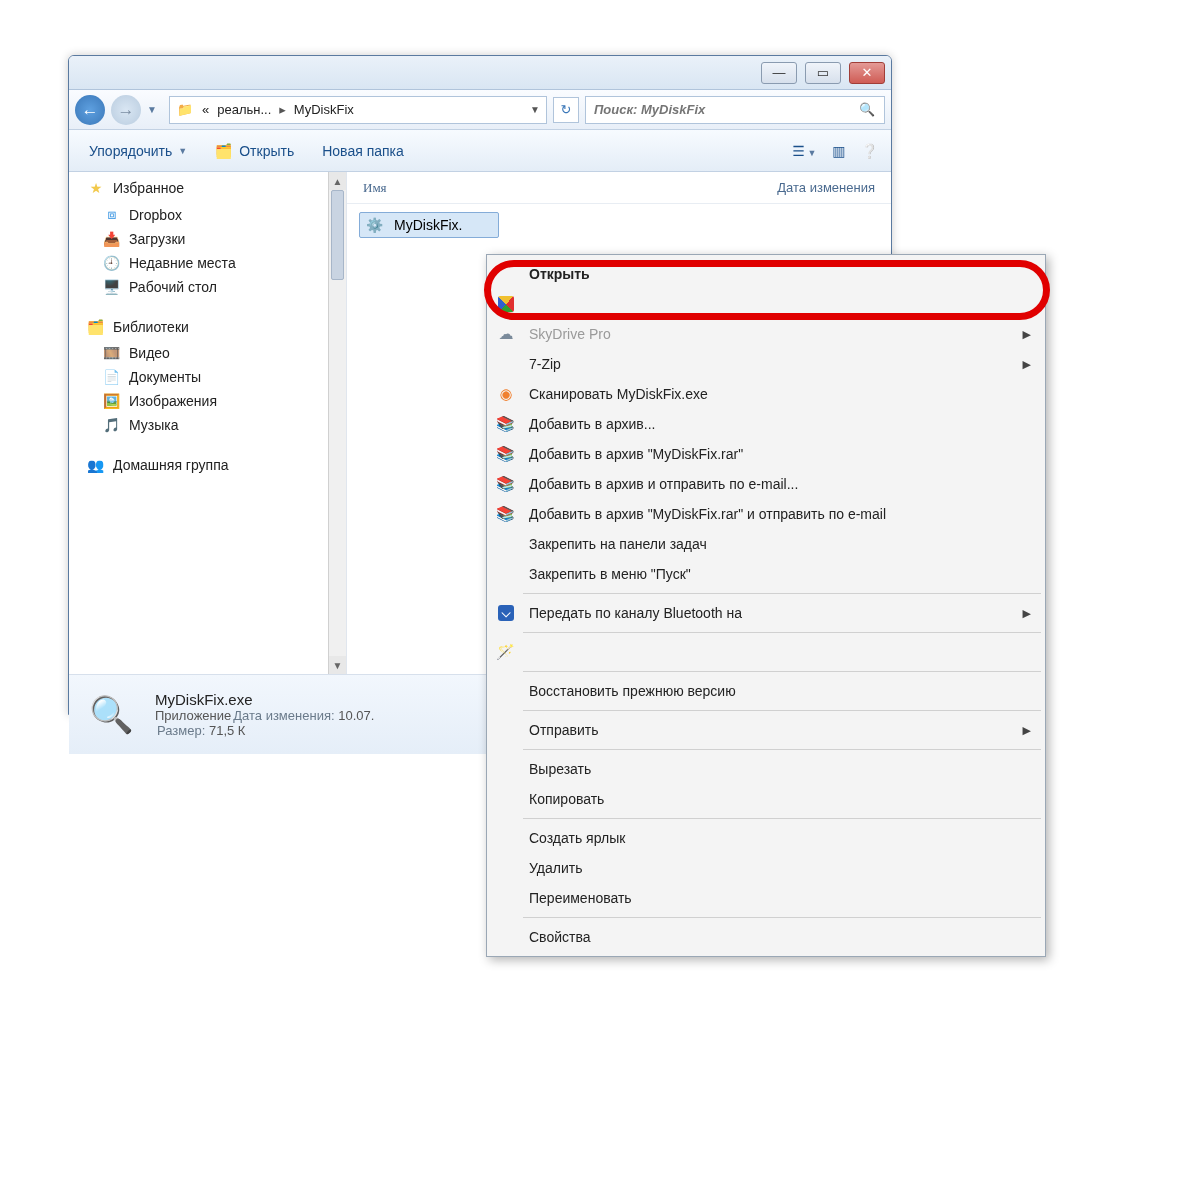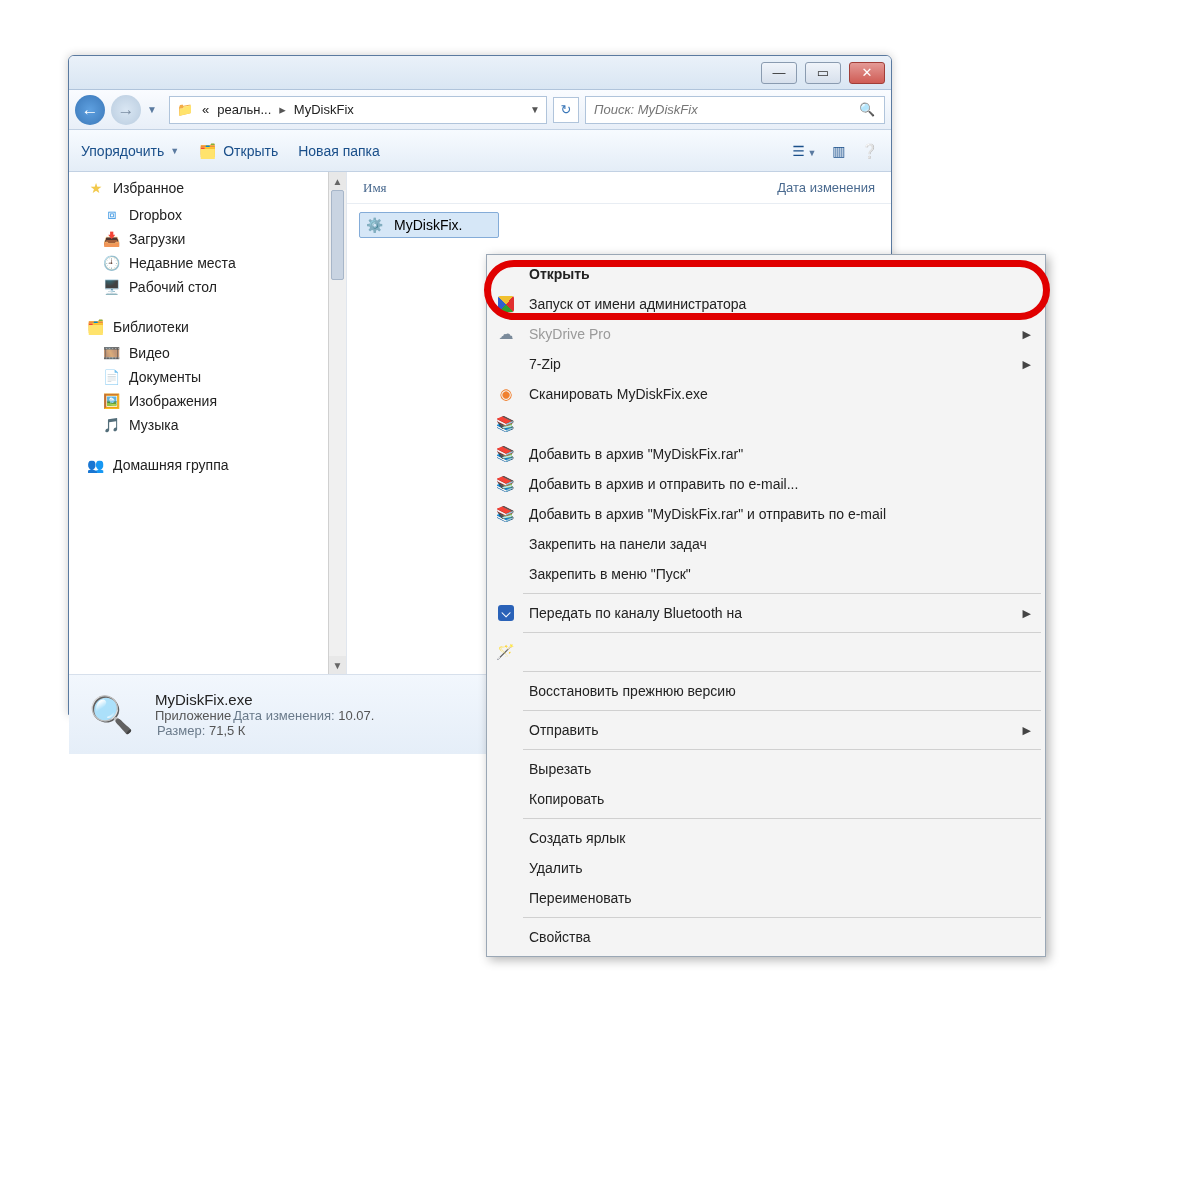--- a/index.html
+++ b/index.html
@@ -87,34 +87,34 @@
 }
 .searchbox {
   width: 300px; height: 28px;
   border: 1px solid #b0c4db;
   background: #fff;
   display:flex; align-items:center;
   padding: 0 8px;
   color:#999;
 }
 .searchbox input {
-  flex:1; border:none; outline:none; font-size:13px; color:#7f1d1d; font-style:italic;
+  flex:1; border:none; outline:none; font-size:13px; color:#7f1d1d; font-style:italic;font-weight:bold;
 }
 .searchbox .search-icon { color:#3a77b8; }
 .toolbar {
   height: 42px;
   background: linear-gradient(#f7fbff, #e4edf7);
   border-bottom: 1px solid #c2d1e3;
   display:flex; align-items:center;
   padding: 0 12px;
   gap: 20px;
   color: #1a4f8a;
   font-size: 14px;
 }
-.toolbar .tb-item { display:flex; align-items:center; gap:6px;}
+.toolbar .tb-item { display:flex; align-items:center; gap:6px;margin-left:8px;}
 .toolbar .right { margin-left:auto; display:flex; gap:16px; align-items:center;}
 .tb-dd::after{content:" ▼"; font-size:9px; color:#5a7aa0;}
 .body {
   display:flex;
   height: 502px;
 }
 .navpane {
   width: 278px;
   border-right: 1px solid #e0e6ee;
   padding: 8px 4px 8px 18px;
@@ -361,38 +361,38 @@
 
 <div class="context-menu">
   <div class="cm-row">
       <span class="cm-ico"></span>
       <span class="cm-label" style="font-weight:600">Открыть</span>
     </div>
   <div class="cm-row">
       <span class="cm-ico">
         <span class="shield"></span>
       </span>
-      <span class="cm-label">Запуск от имени администратора</span>
     </div>
   <div class="cm-row disabled">
       <span class="cm-ico onedrive">☁</span>
       <span class="cm-label">SkyDrive Pro</span>
       <span class="cm-arrow">▶</span>
     </div>
   <div class="cm-row">
       <span class="cm-ico"></span>
       <span class="cm-label">7-Zip</span>
       <span class="cm-arrow">▶</span>
     </div>
   <div class="cm-row">
       <span class="cm-ico avast">◉</span>
       <span class="cm-label">Сканировать MyDiskFix.exe</span>
     </div>
   <div class="cm-row">
       <span class="cm-ico books">📚</span>
+      <span class="cm-label">Добавить в архив...</span>
     </div>
   <div class="cm-row">
       <span class="cm-ico books">📚</span>
       <span class="cm-label">Добавить в архив "MyDiskFix.rar"</span>
     </div>
   <div class="cm-row">
       <span class="cm-ico books">📚</span>
       <span class="cm-label">Добавить в архив и отправить по e-mail...</span>
     </div>
   <div class="cm-row">

